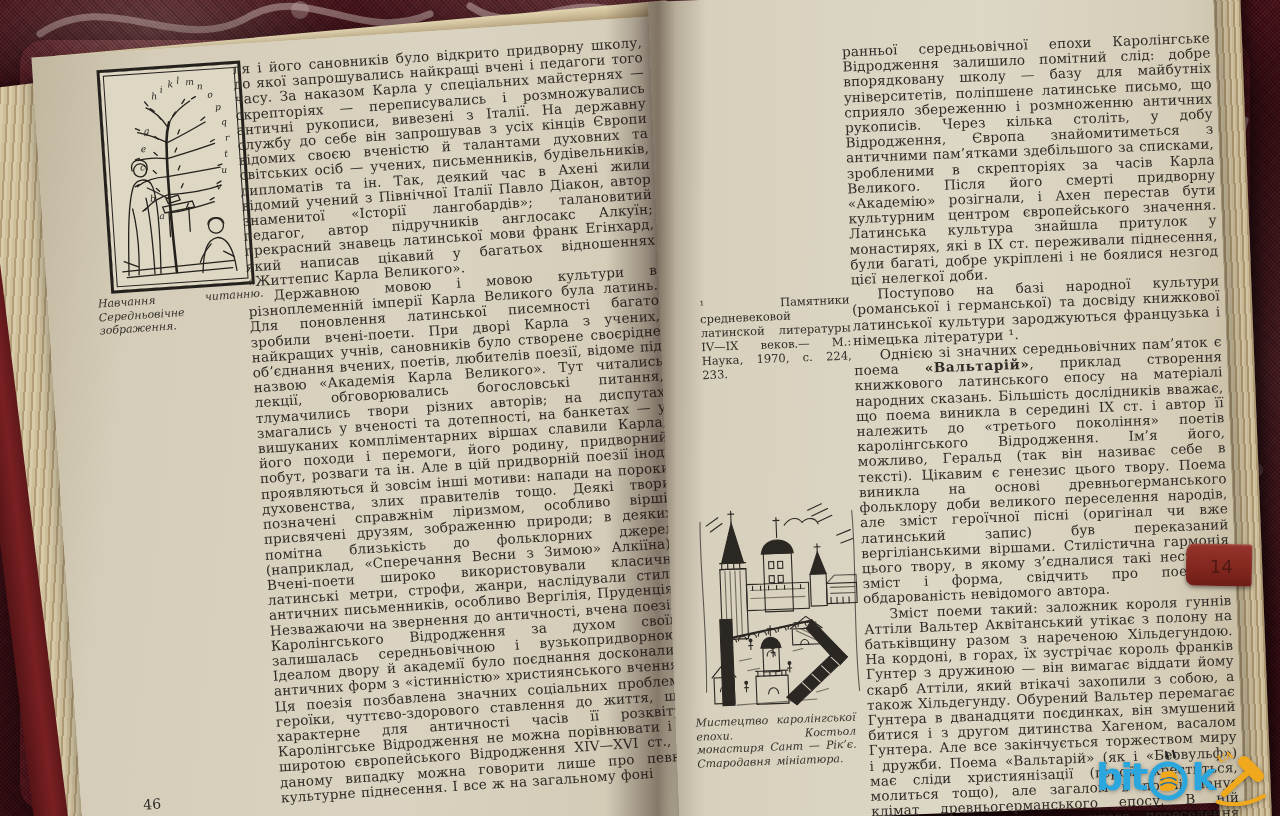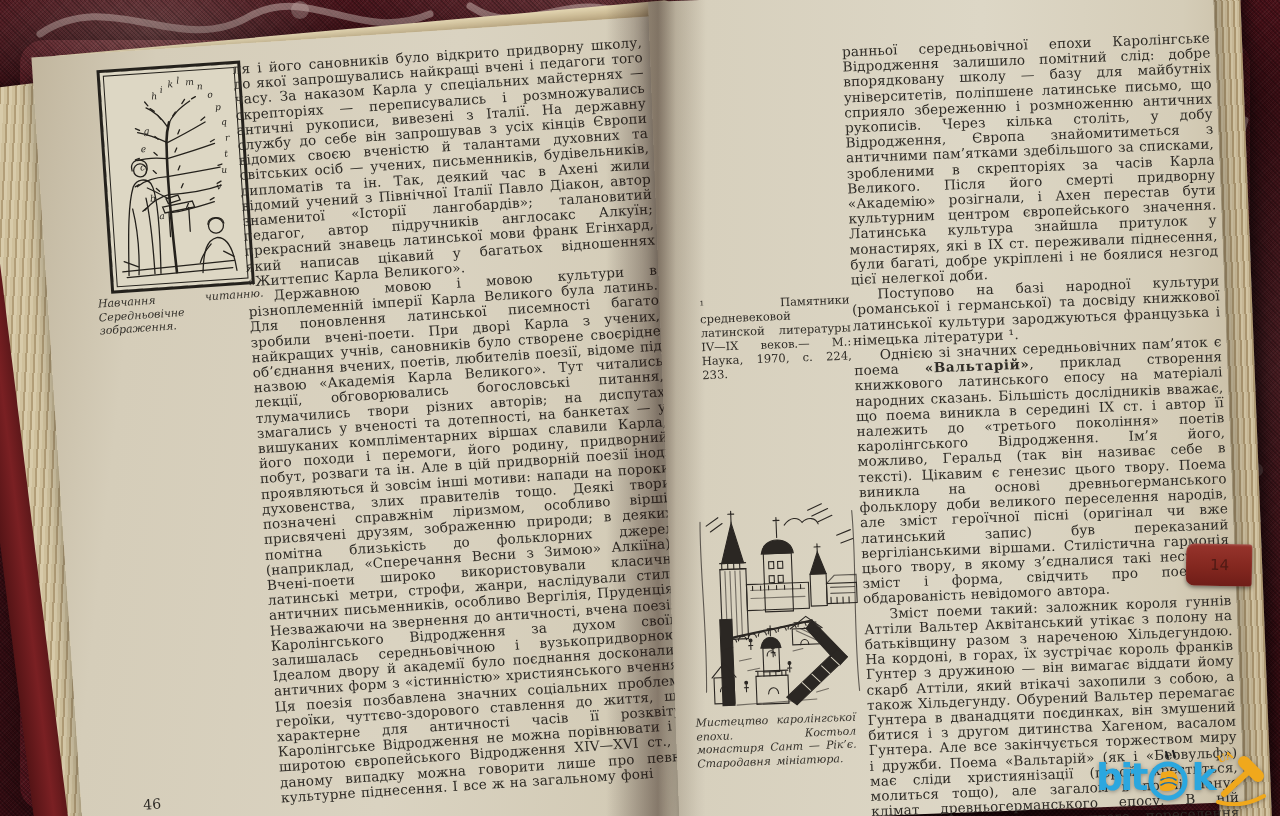--- a/index.html
+++ b/index.html
@@ -74,21 +74,21 @@
   .pl-fig{left:64px;top:17px;width:138px;height:218px;background:#ddd7c4;
     border:3px solid #24211c;box-shadow:inset 0 0 0 3px #ddd7c4, inset 0 0 0 4px #24211c;}
   .pr-fig{left:22px;top:500px;width:172px;height:212px;}
   svg text{font-family:"DejaVu Serif",serif;}
 
   
   .tab{position:absolute;left:1186px;top:544px;width:66px;height:42px;
     transform:rotate(1deg);border-radius:8px 3px 3px 8px;
     background:linear-gradient(#97342c 0%,#83271f 55%,#6f1d18 100%);
     box-shadow:0 2px 4px rgba(0,0,0,.45), inset 0 1px 2px rgba(255,255,255,.18);}
-  .tab span{display:block;margin:12px 0 0 24px;font-size:15px;color:#2a100c;opacity:.6;
+  .tab span{display:block;margin:12px 0 0 24px;font-size:18px;color:#2a100c;opacity:.6;
     font-family:"DejaVu Sans",sans-serif;}
 
   
   .wm{position:absolute;left:1096px;top:748px;display:flex;align-items:center;
     filter:drop-shadow(0 1px 2px rgba(0,0,0,.35));}
   .wm-letter{font-family:"DejaVu Sans",sans-serif;font-weight:bold;font-size:38px;
     line-height:46px;color:#2ba7df;letter-spacing:-3px;}
 </style>
 </head>
 <body>

